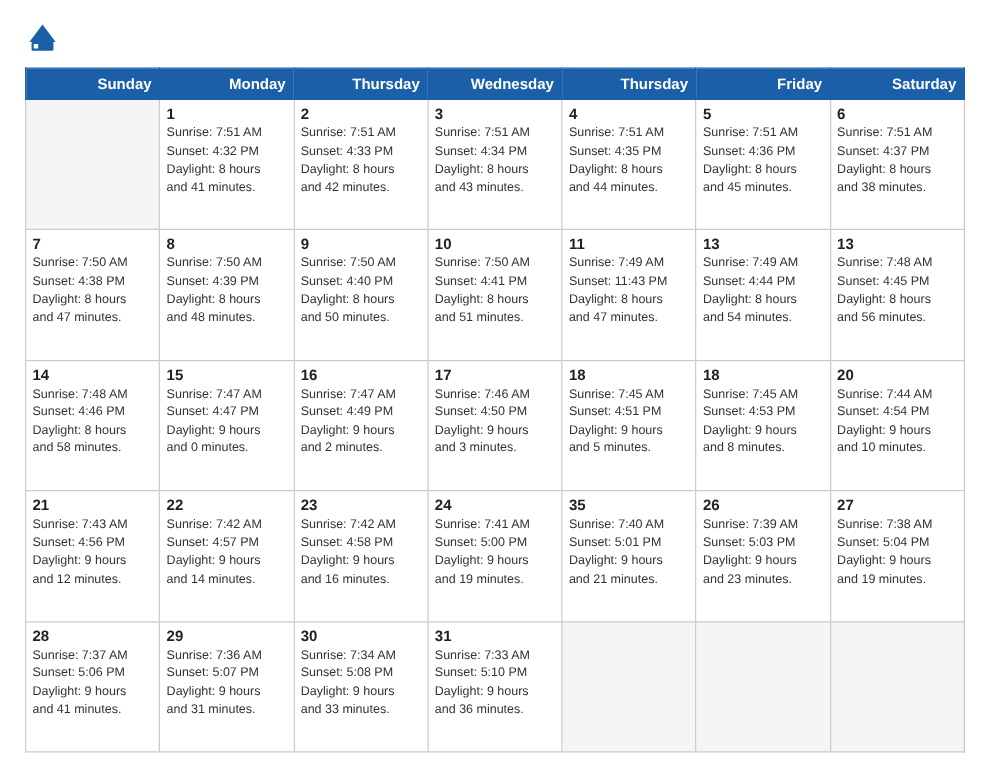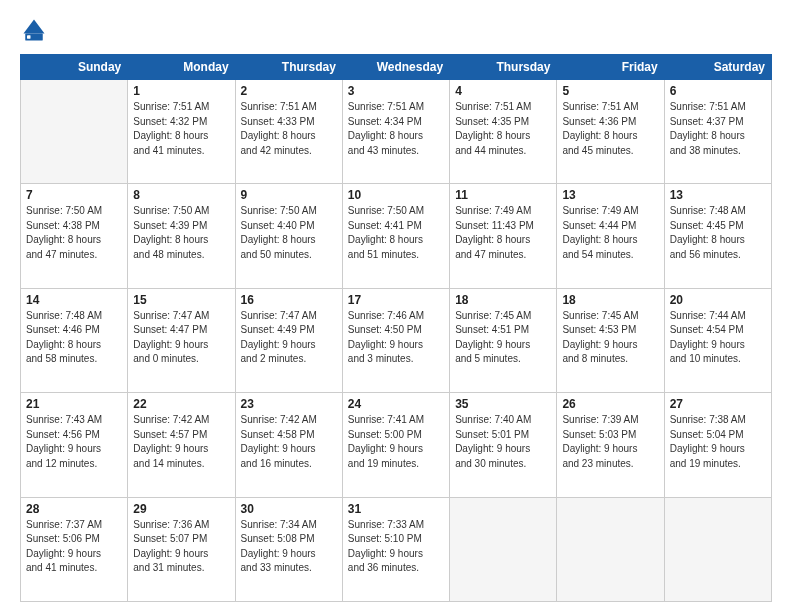--- a/index.html
+++ b/index.html
@@ -298,21 +298,21 @@
             <div class="cell-line">Sunrise: 7:41 AM</div>
             <div class="cell-line">Sunset: 5:00 PM</div>
             <div class="cell-line">Daylight: 9 hours</div>
             <div class="cell-line">and 19 minutes.</div>
           </td>
           <td>
             <div class="day-number">35</div>
             <div class="cell-line">Sunrise: 7:40 AM</div>
             <div class="cell-line">Sunset: 5:01 PM</div>
             <div class="cell-line">Daylight: 9 hours</div>
-            <div class="cell-line">and 30 minutes.</div>
+            <div class="cell-line">and 21 minutes.</div>
           </td>
           <td>
             <div class="day-number">26</div>
             <div class="cell-line">Sunrise: 7:39 AM</div>
             <div class="cell-line">Sunset: 5:03 PM</div>
             <div class="cell-line">Daylight: 9 hours</div>
             <div class="cell-line">and 23 minutes.</div>
           </td>
           <td>
             <div class="day-number">27</div>

